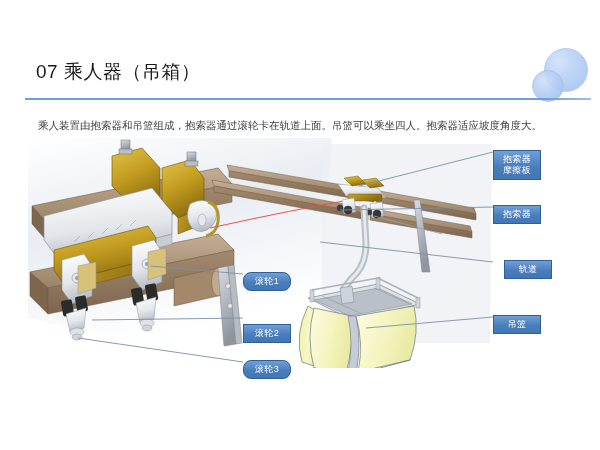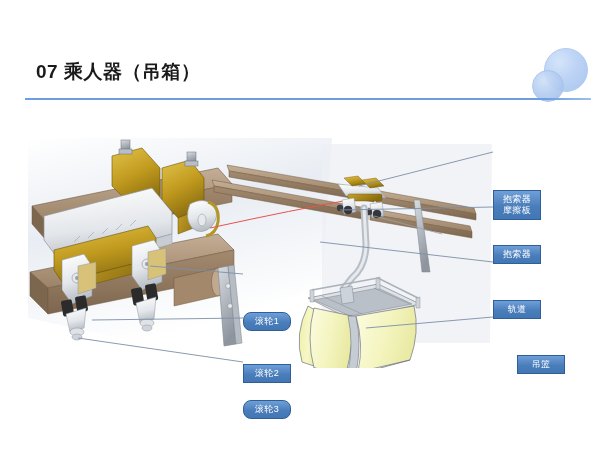--- a/index.html
+++ b/index.html
@@ -17,21 +17,21 @@
   .circ{position:absolute;border-radius:50%;}
   .circ-big{right:6px;top:6px;width:42px;height:42px;
      background:radial-gradient(circle at 34% 30%,#d5e4fa 0%,#bcd3f5 45%,#a8c6f0 100%);
      border:1px solid #b3cbef;}
   .circ-small{right:30px;top:28px;width:30px;height:30px;
      background:radial-gradient(circle at 36% 32%,#cfe0f8 0%,#b2cbf1 55%,#9cbdea 100%);
      border:1px solid #a9c2e8;opacity:.92;}
 
   .page-title{
     position:absolute;left:36px;top:59px;
-    font-size:19px;color:#1a1a1a;letter-spacing:.5px;white-space:nowrap;font-weight:bold;
+    font-size:19px;color:#1a1a1a;letter-spacing:.5px;white-space:nowrap;
   }
   .title-rule{
     position:absolute;left:25px;top:98px;width:566px;height:2px;
     background:linear-gradient(to right,#6d9ee0 0%,#6d9ee0 92%,#9dc0ec 100%);
   }
   .subtitle{
     position:absolute;left:38px;top:118px;width:540px;
     font-size:10.5px;color:#3a3a3a;line-height:15px;white-space:nowrap;
   }
 
@@ -44,39 +44,39 @@
     position:absolute;
     background:linear-gradient(to bottom,#6f9fd8 0%,#4a7ebb 55%,#4376b4 100%);
     border:1px solid #2f5f96;
     color:#ffffff;
     font-size:9px;line-height:11px;
     text-align:center;
     display:flex;align-items:center;justify-content:center;
     box-sizing:border-box;
     padding:1px 2px;
     letter-spacing:.3px;
-    margin-top:40px;
   }
   .callout span{display:block;}
   .cl-w{width:48px;}
   .cl-h1{height:19px;}
   .cl-h2{height:30px;}
 </style>
 </head>
 <body>
 
 <div id="slide">
 
   <div class="deco-circles">
     <div class="circ circ-big"></div>
     <div class="circ circ-small"></div>
   </div>
 
   <div class="page-title">07 乘人器（吊箱）</div>
   <div class="title-rule"></div>
+  <div class="subtitle">乘人装置由抱索器和吊篮组成，抱索器通过滚轮卡在轨道上面。吊篮可以乘坐四人。抱索器适应坡度角度大。</div>
 
   <div id="stage">
     <svg width="556" height="230" viewBox="0 0 556 230" xmlns="http://www.w3.org/2000/svg">
       <defs>
         <linearGradient id="gBackdrop" x1="0" y1="0" x2="0.35" y2="1">
           <stop offset="0%" stop-color="#ffffff"></stop>
           <stop offset="45%" stop-color="#e9edf3"></stop>
           <stop offset="100%" stop-color="#ffffff"></stop>
         </linearGradient>
         <linearGradient id="gRailTop" x1="0" y1="0" x2="0" y2="1">
@@ -293,25 +293,25 @@
     <div>
       <span>抱索器</span>
       <span>摩擦板</span>
     </div>
   </div>
 
   <div class="callout cl-w cl-h1" style="left:493px;top:205px;">
     <span>抱索器</span>
   </div>
 
-  <div class="callout cl-w cl-h1" style="left:493px;top:260px;">
+  <div class="callout cl-w cl-h1" style="left:504px;top:260px;">
     <span>轨道</span>
   </div>
 
-  <div class="callout cl-w cl-h1" style="left:517px;top:315px;justify-content:center;">
+  <div class="callout cl-w cl-h1" style="left:493px;top:315px;justify-content:center;">
     <span>吊篮</span>
   </div>
 
   <div class="callout cl-w cl-h1" style="left:243px;top:272px;border-radius:8px;">
     <span>滚轮1</span>
   </div>
 
   <div class="callout cl-w cl-h1" style="left:243px;top:324px;">
     <span>滚轮2</span>
   </div>

